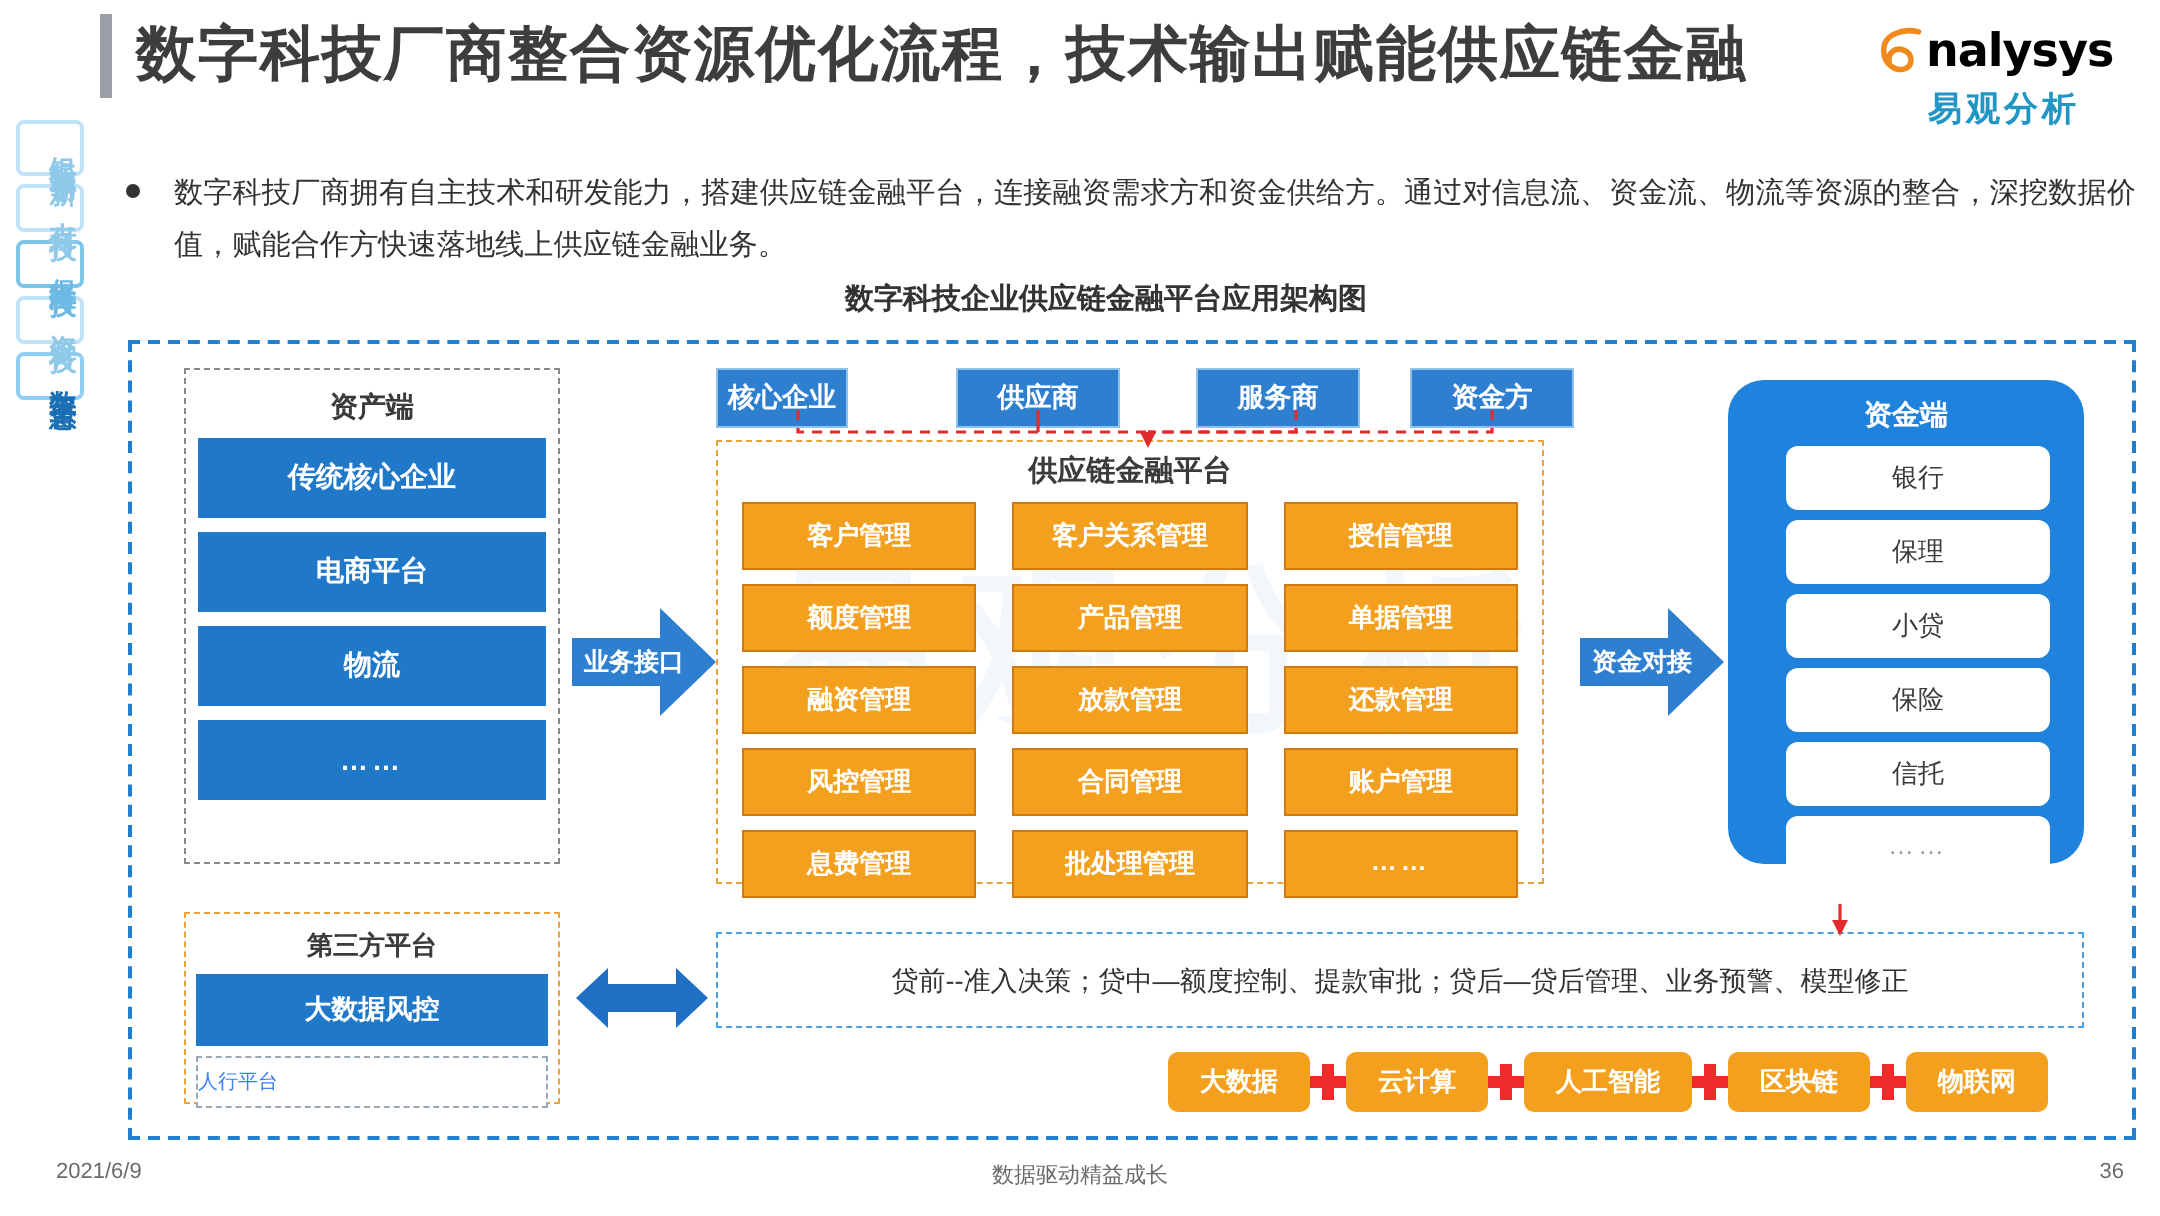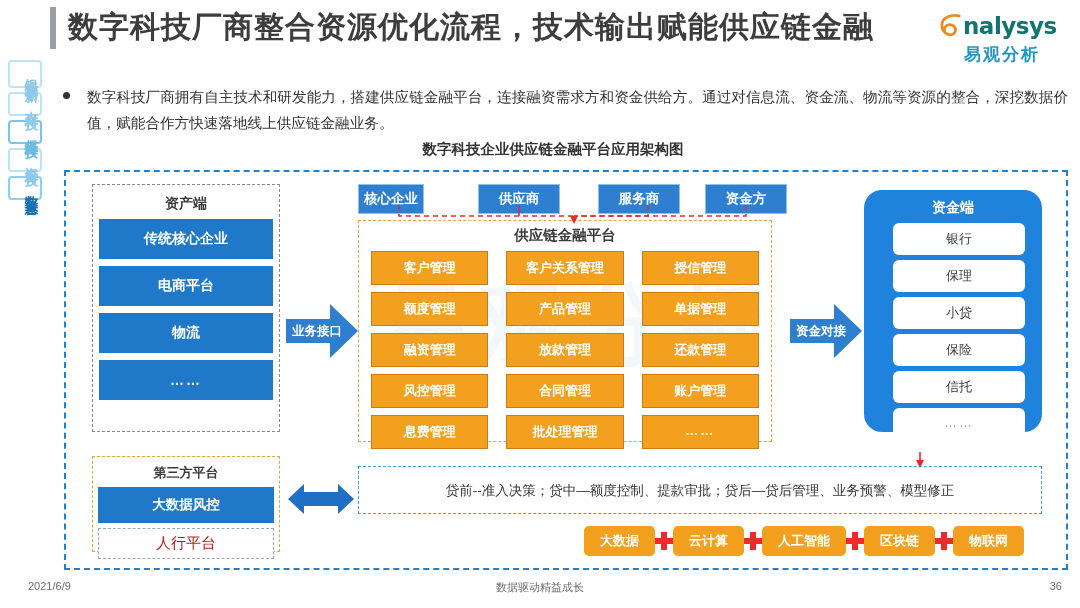--- a/index.html
+++ b/index.html
@@ -12,21 +12,21 @@
   #slide { position: relative; width: 1080px; height: 608px; background:#fff; }
 
   
   .title-bar { position:absolute; left:50px; top:7px; display:flex; align-items:flex-start; }
   .title-rule { width:6px; height:42px; background:#9aa0a6; margin-right:12px; }
   .title-text { font-size:30px; font-weight:bold; color:#3d3d3d; letter-spacing:1px; white-space:nowrap; }
 
   .logo { position:absolute; right:16px; top:10px; width:124px; height:58px; }
   .logo-row1 { display:flex; align-items:center; height:32px; }
   .logo-swoosh { width:22px; height:26px; margin-right:1px; }
-  .logo-word { font-size:23px; font-weight:bold; color:#0f766e; letter-spacing:-0.5px;
+  .logo-word { font-size:23px; font-weight:bold; color:#000000; letter-spacing:-0.5px;
                font-family:"DejaVu Sans", sans-serif; line-height:26px; }
   .logo-cn { text-align:center; font-size:17px; font-weight:bold; color:#2196c4; letter-spacing:2px; margin-top:1px;}
 
   
   .para { position:absolute; left:63px; top:84px; width:1005px; display:flex; }
   .bullet { width:7px; height:7px; border-radius:50%; background:#333; margin-top:8px; margin-right:17px; flex:none; }
   .para-text { font-size:14.6px; color:#333; line-height:26px; text-align:justify; }
 
   .subtitle { position:absolute; left:0; top:140px; width:1080px; text-align:center;
               font-size:14.5px; font-weight:bold; color:#333; }
@@ -53,22 +53,22 @@
   .blue-item { background:#1f78c8; color:#fff; font-size:14px; font-weight:bold;
                text-align:center; padding:11px 0; margin-bottom:7px; }
   .blue-item.dots { padding:12px 0; letter-spacing:2px; }
 
   
   .third-box { position:absolute; left:92px; top:456px; width:188px; height:96px;
                border:1.6px dashed #e8a33d; background:#fff; padding:5px; }
   .third-head { text-align:center; font-size:13px; font-weight:bold; color:#3b3b3b; padding:2px 0 5px; }
   .third-blue { background:#1f78c8; color:#fff; font-size:13.5px; font-weight:bold;
                 text-align:center; padding:9px 0; }
-  .third-dashed { border:1.3px dashed #9aa7b5; color:#b91c1c; font-size:15px;
-                  text-align:center; padding:5px 0; margin-top:5px; background:#fff; }
+  .third-dashed { border:1.3px dashed #9aa7b5; color:#3b82f6; font-size:10px;
+                  padding:5px 0; margin-top:5px; background:#fff; }
 
   
   .arrow-lbl { position:absolute; color:#fff; font-size:12.5px; font-weight:bold; z-index:4;
                white-space:nowrap; }
   .fat-arrow { position:absolute; z-index:3; }
 
   
   .chip { position:absolute; background:#2f7fd0; color:#fff; font-size:13.5px; font-weight:bold;
           text-align:center; padding:5px 0; border:1px solid #8fc2ea; top:184px; }
 

